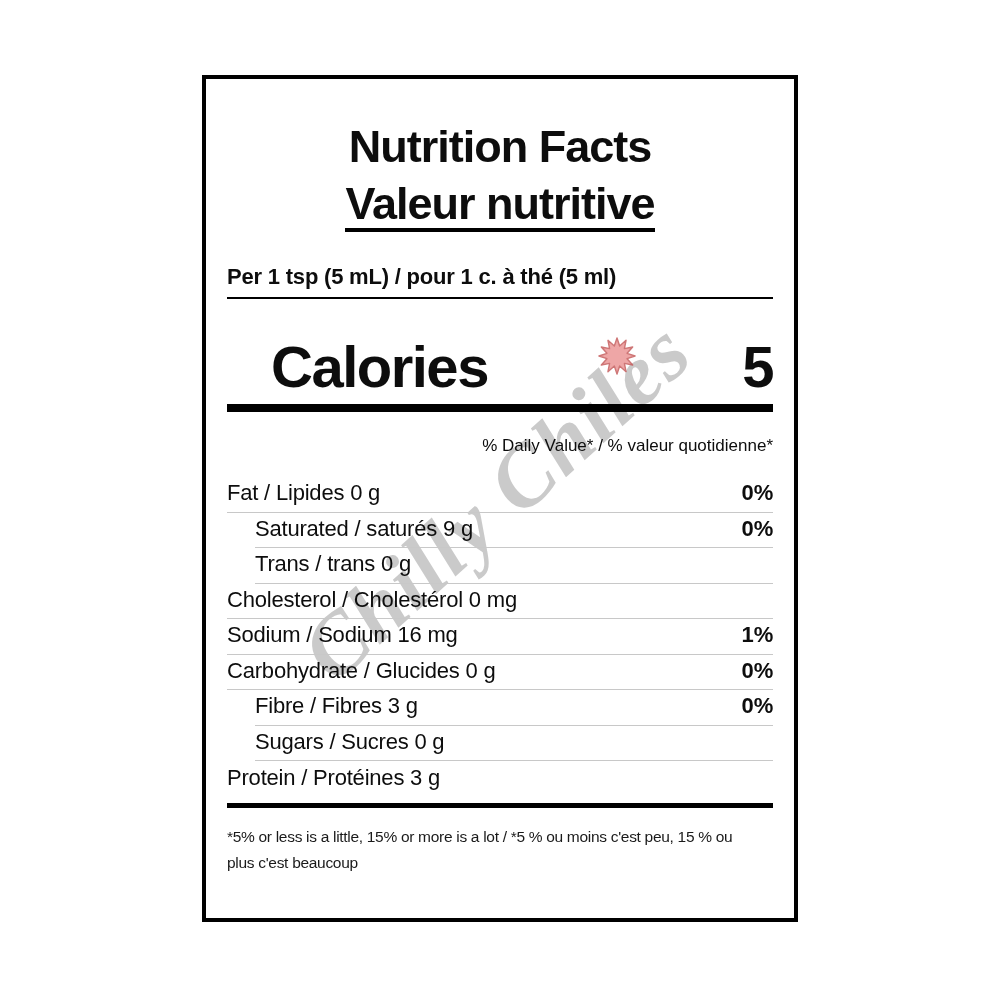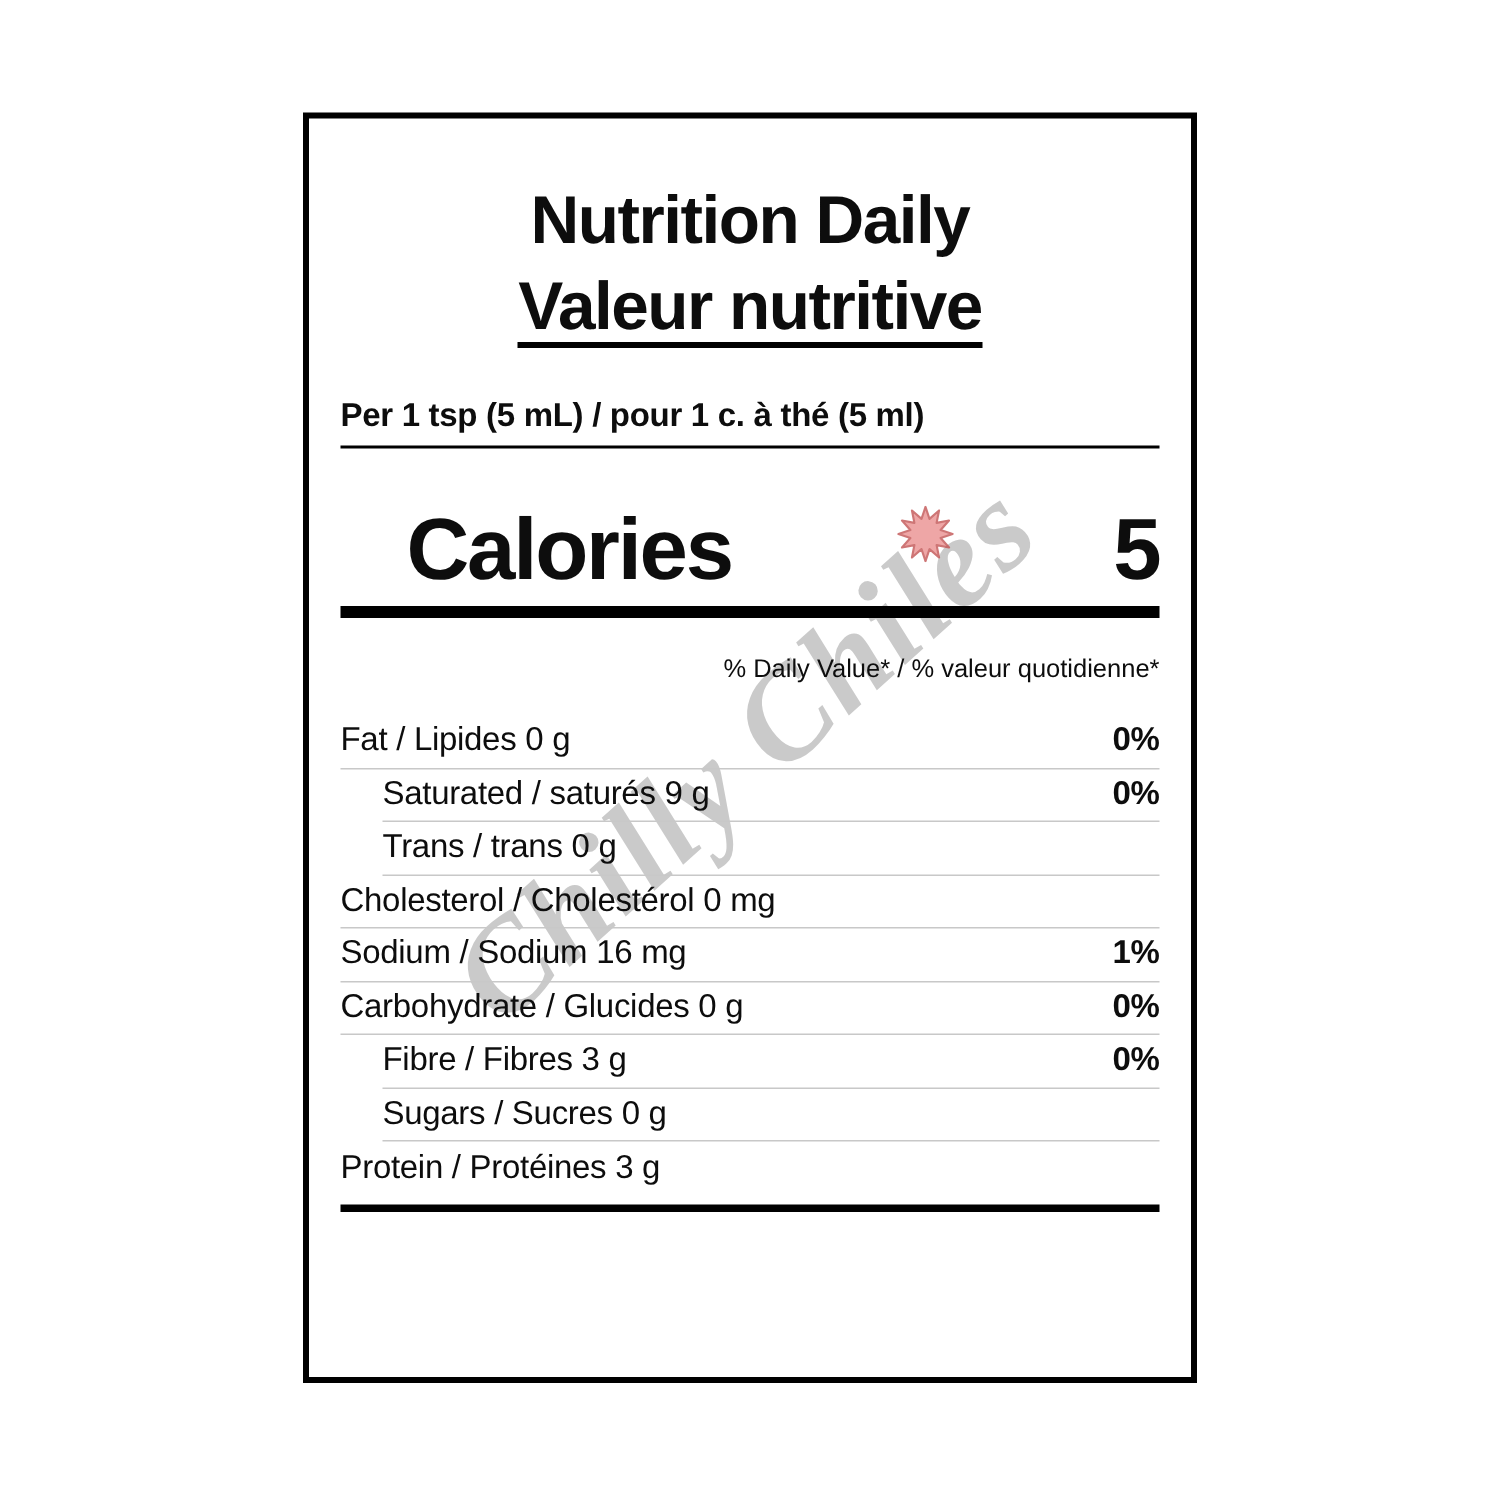--- a/index.html
+++ b/index.html
@@ -162,21 +162,21 @@
   <div class="watermark-layer">
     <div class="watermark-text">Chilly Chiles</div>
     <svg class="watermark-splat" viewBox="0 0 40 40" xmlns="http://www.w3.org/2000/svg">
       <polygon points="39,20 30.6,22.8 36.5,29.5 27.8,27.8 29.5,36.5 22.8,30.6 20,39 17.2,30.6 10.5,36.5 12.2,27.8 3.5,29.5 9.4,22.8 1,20 9.4,17.2 3.5,10.5 12.2,12.2 10.5,3.5 17.2,9.4 20,1 22.8,9.4 29.5,3.5 27.8,12.2 36.5,10.5 30.6,17.2" fill="#ea9090" stroke="#c25454" stroke-width="1.5" stroke-linejoin="round"></polygon>
     </svg>
   </div>
 
   <div class="label-content">
 
     <div class="title-block">
-      <div class="title-en">Nutrition Daily</div>
+      <div class="title-en">Nutrition Facts</div>
       <div class="title-fr">
         <span>Valeur nutritive</span>
       </div>
     </div>
 
     <div class="serving-line">Per 1 tsp (5 mL) / pour 1 c. à thé (5 ml)</div>
 
     <div class="calories-row">
       <span>Calories</span>
       <span>5</span>
@@ -216,15 +216,19 @@
         <div class="nutrient-row indent">
           <span class="n-name">Sugars / Sucres 0 g</span>
         </div>
         <div class="nutrient-row no-rule">
           <span class="n-name">Protein / Protéines 3 g</span>
         </div>
       </div>
 
     <div class="thick-bar-2"></div>
 
+    <div class="footnote">
+      <div>*5% or less is a little, 15% or more is a lot / *5 % ou moins c'est peu, 15 % ou</div>
+      <div>plus c'est beaucoup</div>
+    </div>
 
   </div>
 </div>
 
 </body></html>

